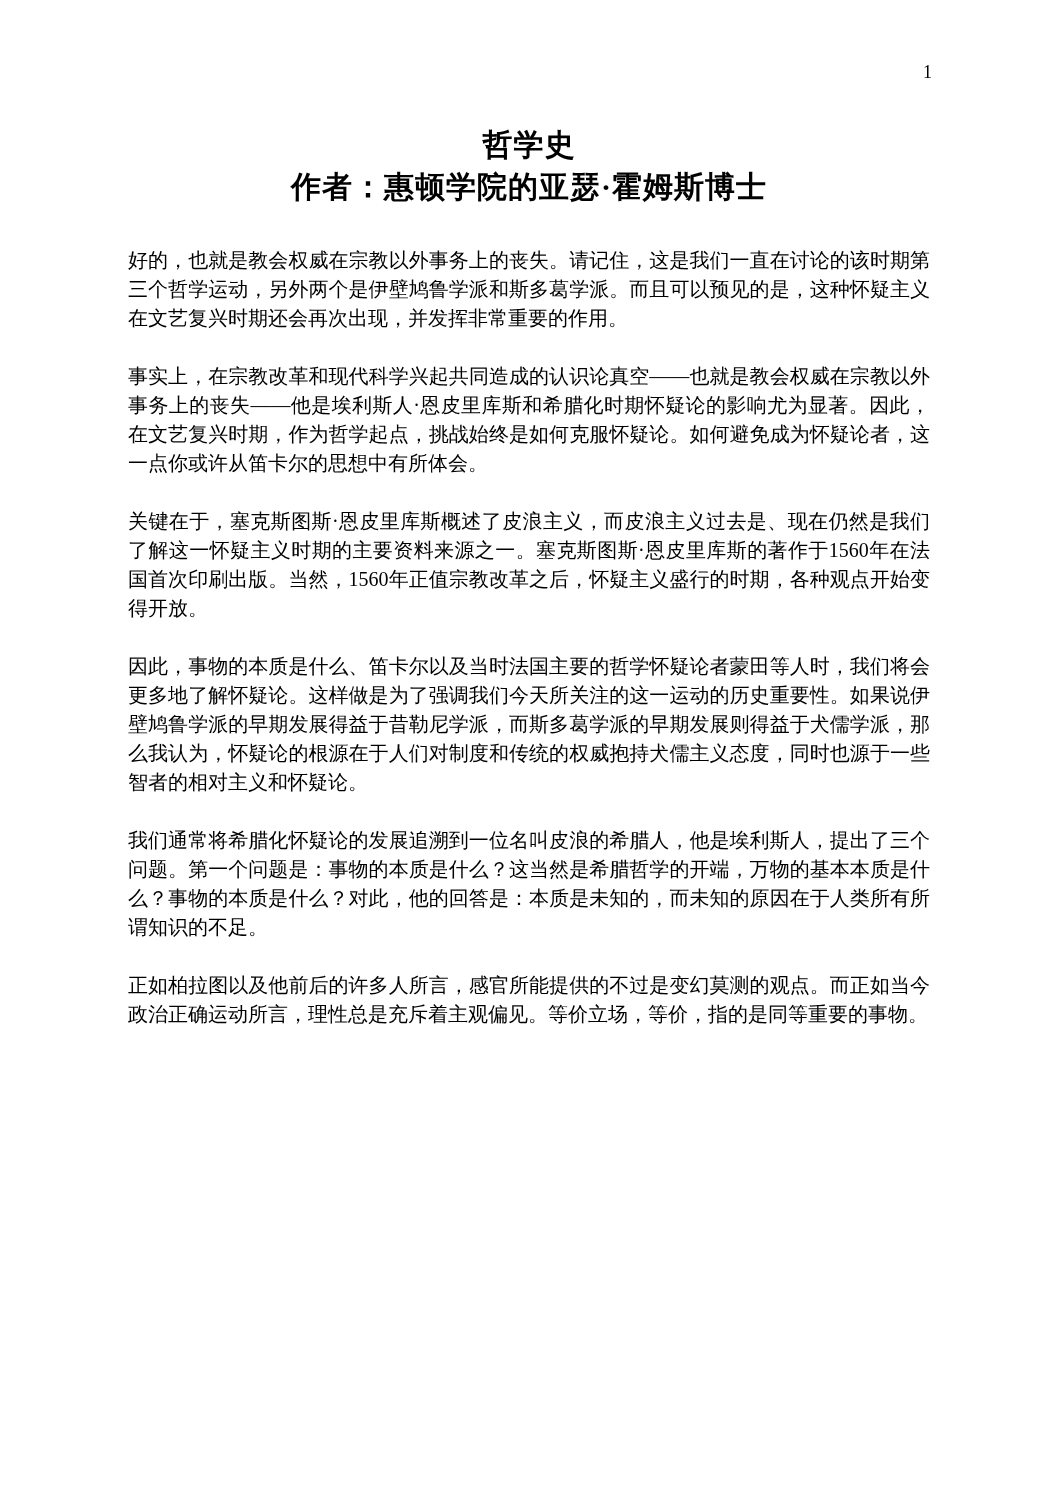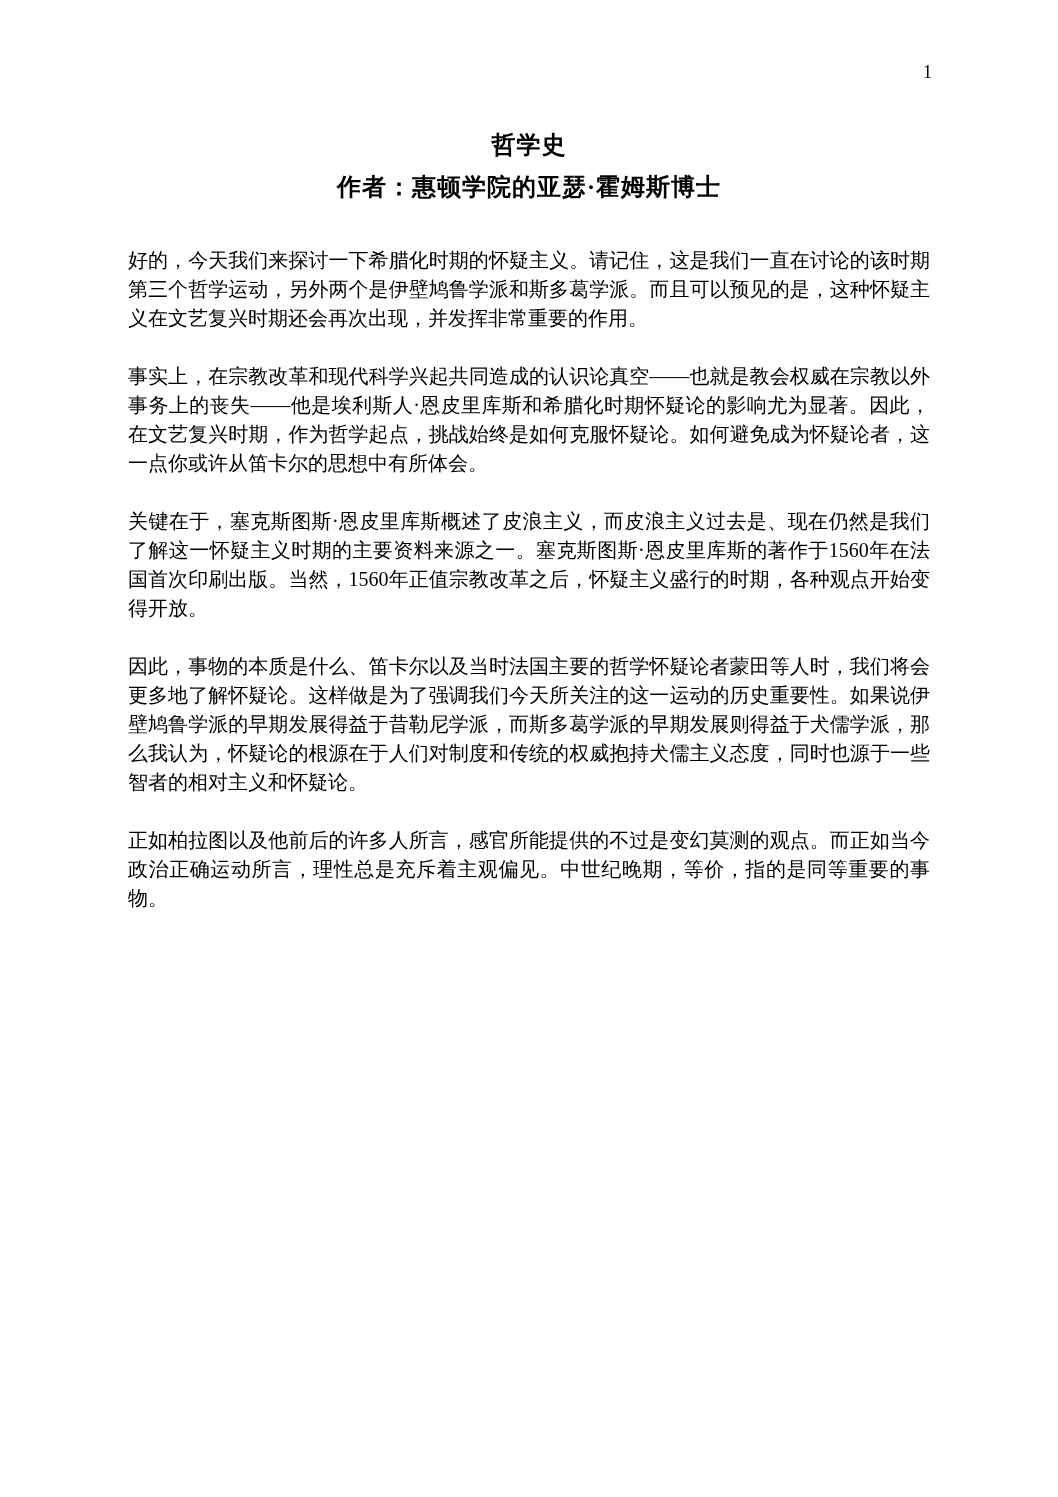--- a/index.html
+++ b/index.html
@@ -29,21 +29,21 @@
       font-size: 18px;
       line-height: 1.2;
       color: #000000;
     }
     .title-block {
       margin-top: 64px;
       margin-bottom: 38px;
       text-align: center;
     }
     .title-line {
-      font-size: 24px;
+      font-size: 30px;
       font-weight: bold;
       line-height: 42px;
       margin: 0;
       letter-spacing: 1px;
     }
     .doc-body p {
       font-size: 20px;
       line-height: 29px;
       margin: 0 0 29px 0;
       text-align: justify;
@@ -56,20 +56,21 @@
 <div class="page">
 
   <div class="page-number">1</div>
 
   <div class="title-block">
     <h1 class="title-line">哲学史</h1>
     <h1 class="title-line">作者：惠顿学院的亚瑟·霍姆斯博士</h1>
   </div>
 
   <div class="doc-body">
-    <p>好的，今天我们来探讨一下希腊化时期的怀疑主义。请记住，这是我们一直在讨论的该时期第三个哲学运动，另外两个是伊壁鸠鲁学派和斯多葛学派。而且可以预见的是，这种怀疑主义在文艺复兴时期还会再次出现，并发挥非常重要的作用。</p>
+    <p>好的，也就是教会权威在宗教以外事务上的丧失。请记住，这是我们一直在讨论的该时期第三个哲学运动，另外两个是伊壁鸠鲁学派和斯多葛学派。而且可以预见的是，这种怀疑主义在文艺复兴时期还会再次出现，并发挥非常重要的作用。</p>
     <p>事实上，在宗教改革和现代科学兴起共同造成的认识论真空——也就是教会权威在宗教以外事务上的丧失——他是埃利斯人·恩皮里库斯和希腊化时期怀疑论的影响尤为显著。因此，在文艺复兴时期，作为哲学起点，挑战始终是如何克服怀疑论。如何避免成为怀疑论者，这一点你或许从笛卡尔的思想中有所体会。</p>
     <p>关键在于，塞克斯图斯·恩皮里库斯概述了皮浪主义，而皮浪主义过去是、现在仍然是我们了解这一怀疑主义时期的主要资料来源之一。塞克斯图斯·恩皮里库斯的著作于1560年在法国首次印刷出版。当然，1560年正值宗教改革之后，怀疑主义盛行的时期，各种观点开始变得开放。</p>
     <p>因此，事物的本质是什么、笛卡尔以及当时法国主要的哲学怀疑论者蒙田等人时，我们将会更多地了解怀疑论。这样做是为了强调我们今天所关注的这一运动的历史重要性。如果说伊壁鸠鲁学派的早期发展得益于昔勒尼学派，而斯多葛学派的早期发展则得益于犬儒学派，那么我认为，怀疑论的根源在于人们对制度和传统的权威抱持犬儒主义态度，同时也源于一些智者的相对主义和怀疑论。</p>
-    <p>正如柏拉图以及他前后的许多人所言，感官所能提供的不过是变幻莫测的观点。而正如当今政治正确运动所言，理性总是充斥着主观偏见。中世纪晚期，等价，指的是同等重要的事物。</p>
+    <p>我们通常将希腊化怀疑论的发展追溯到一位名叫皮浪的希腊人，他是埃利斯人，提出了三个问题。第一个问题是：事物的本质是什么？这当然是希腊哲学的开端，万物的基本本质是什么？事物的本质是什么？对此，他的回答是：本质是未知的，而未知的原因在于人类所有所谓知识的不足。</p>
+    <p>正如柏拉图以及他前后的许多人所言，感官所能提供的不过是变幻莫测的观点。而正如当今政治正确运动所言，理性总是充斥着主观偏见。等价立场，等价，指的是同等重要的事物。</p>
   </div>
 
 </div>
 
 </body></html>

